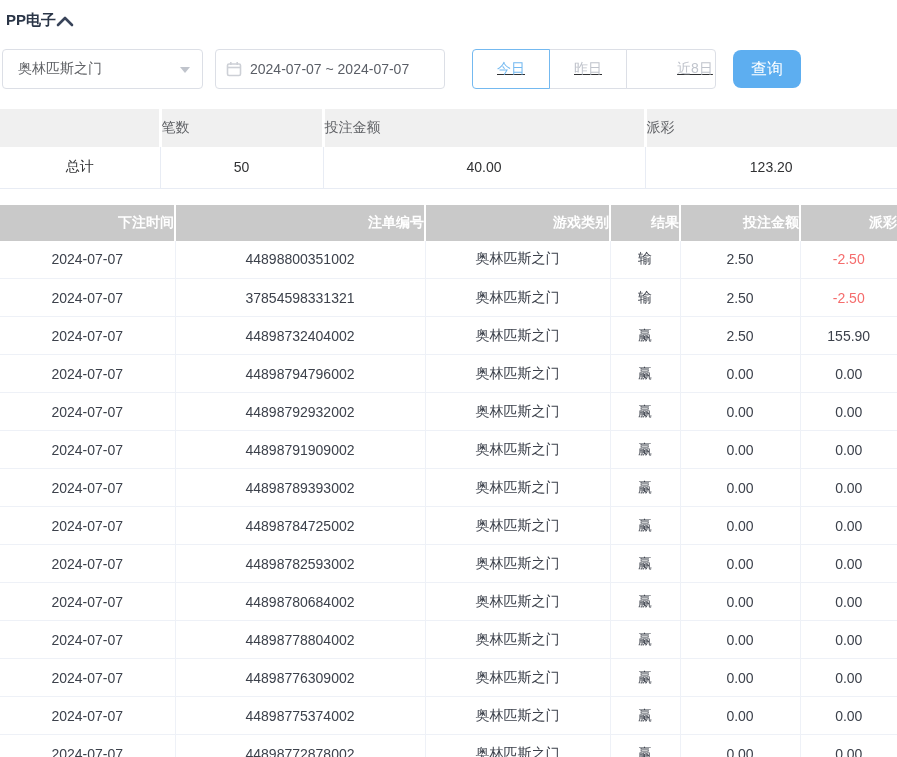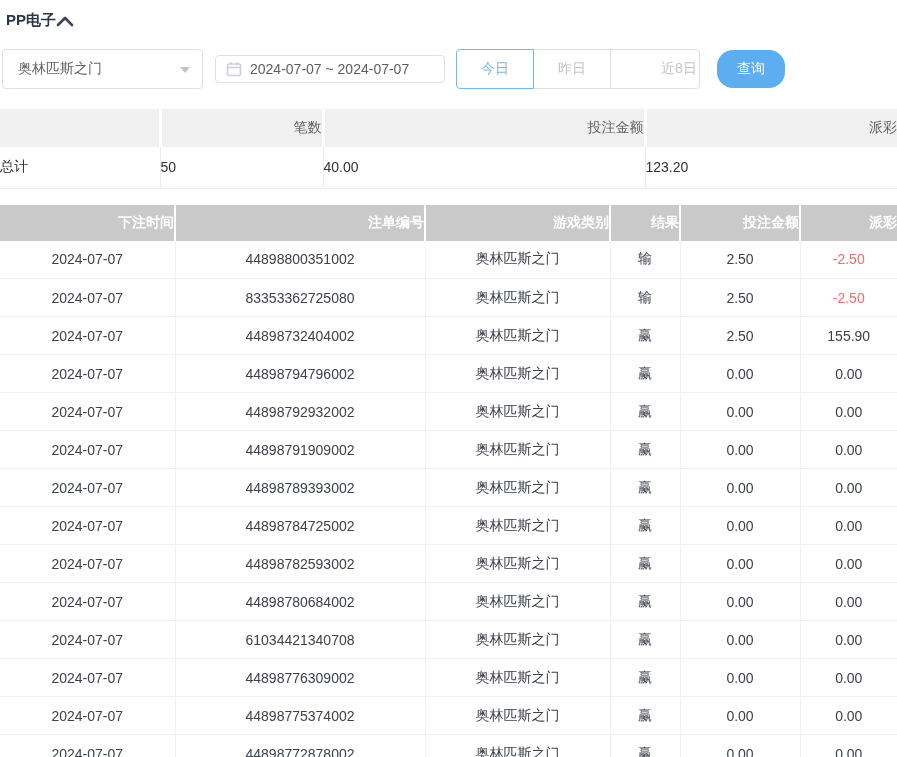--- a/index.html
+++ b/index.html
@@ -26,53 +26,53 @@
     width: 201px; height: 40px; border: 1px solid #dcdfe6; border-radius: 4px;
     display: flex; align-items: center; justify-content: space-between;
     padding: 0 12px 0 15px; background: #fff; cursor: pointer;
   }
   .select-box .value { font-size: 14px; color: #606266; }
   .caret-down {
     width: 0; height: 0; border-left: 5px solid transparent; border-right: 5px solid transparent;
     border-top: 6px solid #c0c4cc; margin-top: 2px;
   }
   .date-box {
-    width: 230px; height: 28px; border: 1px solid #dcdfe6; border-radius: 4px;
+    width: 230px; height: 40px; border: 1px solid #dcdfe6; border-radius: 4px;
     display: flex; align-items: center; margin-left: 12px; padding: 0 10px;
     background: #fff; cursor: text;
   }
   .date-box .value { font-size: 14px; color: #5a5e66; margin-left: 8px; white-space: nowrap; }
 
-  .btn-group { display: flex; margin-left: 11px; }
+  .btn-group { display: flex; margin-left: 27px; text-decoration: underline; }
   .qbtn {
     height: 40px; width: 78px; background: #fff; border: 1px solid #dcdfe6;
     font-size: 14px; color: #c0c4cc; cursor: pointer; padding: 0;
     font-family: inherit;
   }
   .qbtn:first-child { border-radius: 4px 0 0 4px; }
   .qbtn:last-child  { border-radius: 0 4px 4px 0; width: 90px; padding-left: 48px; }
   .qbtn + .qbtn { margin-left: -1px; }
   .qbtn.active { border-color: #74b9f0; color: #74b9f0; position: relative; z-index: 1; }
 
   .search-btn {
-    margin-left: 17px; height: 38px; width: 68px; border: none; border-radius: 16px;
-    background: #5daef0; color: #fff; font-size: 14px; cursor: pointer;
+    margin-left: 17px; height: 38px; width: 68px; border: none; border-radius: 8px;
+    background: #5daef0; color: #fff; font-size: 16px; cursor: pointer;
     font-family: inherit;
   }
 
   
   table { border-collapse: collapse; table-layout: fixed; width: 897px; }
   .summary-table { margin-top: 20px; }
   .summary-table th {
     background: #f0f0f0; height: 38px; font-size: 14px; font-weight: normal;
-    color: #606266; text-align: right; border-right: 3px solid #fff; padding: 0;
+    color: #606266; text-align: left; border-right: 3px solid #fff; padding: 0;
   }
   .summary-table th:last-child { border-right: none; }
   .summary-table td {
-    height: 41px; text-align: left; font-size: 14px; color: #303133;
+    height: 41px; text-align: center; font-size: 14px; color: #303133;
     border-right: 1px solid #e8ecf4; border-bottom: 1px solid #e8ecf4; padding: 0;
   }
   .summary-table td:last-child { border-right: none; margin-left: 35px; }
 
   
   .records-table { margin-top: 16px; }
   .records-table th {
     background: #c9c9c9; color: #ffffff; font-weight: bold; font-size: 14px;
     height: 36px; text-align: right; border-right: 2px solid #fff; padding: 0;
   }
@@ -177,21 +177,21 @@
         <tr>
           <td>2024-07-07</td>
           <td>44898800351002</td>
           <td>奥林匹斯之门</td>
           <td>输</td>
           <td>2.50</td>
           <td class="neg">-2.50</td>
         </tr>
         <tr>
           <td>2024-07-07</td>
-          <td>83353362725080</td>
+          <td>37854598331321</td>
           <td>奥林匹斯之门</td>
           <td>输</td>
           <td>2.50</td>
           <td class="neg">-2.50</td>
         </tr>
         <tr>
           <td>2024-07-07</td>
           <td>44898732404002</td>
           <td>奥林匹斯之门</td>
           <td>赢</td>
@@ -249,21 +249,21 @@
         <tr>
           <td>2024-07-07</td>
           <td>44898780684002</td>
           <td>奥林匹斯之门</td>
           <td>赢</td>
           <td>0.00</td>
           <td>0.00</td>
         </tr>
         <tr>
           <td>2024-07-07</td>
-          <td>61034421340708</td>
+          <td>44898778804002</td>
           <td>奥林匹斯之门</td>
           <td>赢</td>
           <td>0.00</td>
           <td>0.00</td>
         </tr>
         <tr>
           <td>2024-07-07</td>
           <td>44898776309002</td>
           <td>奥林匹斯之门</td>
           <td>赢</td>

